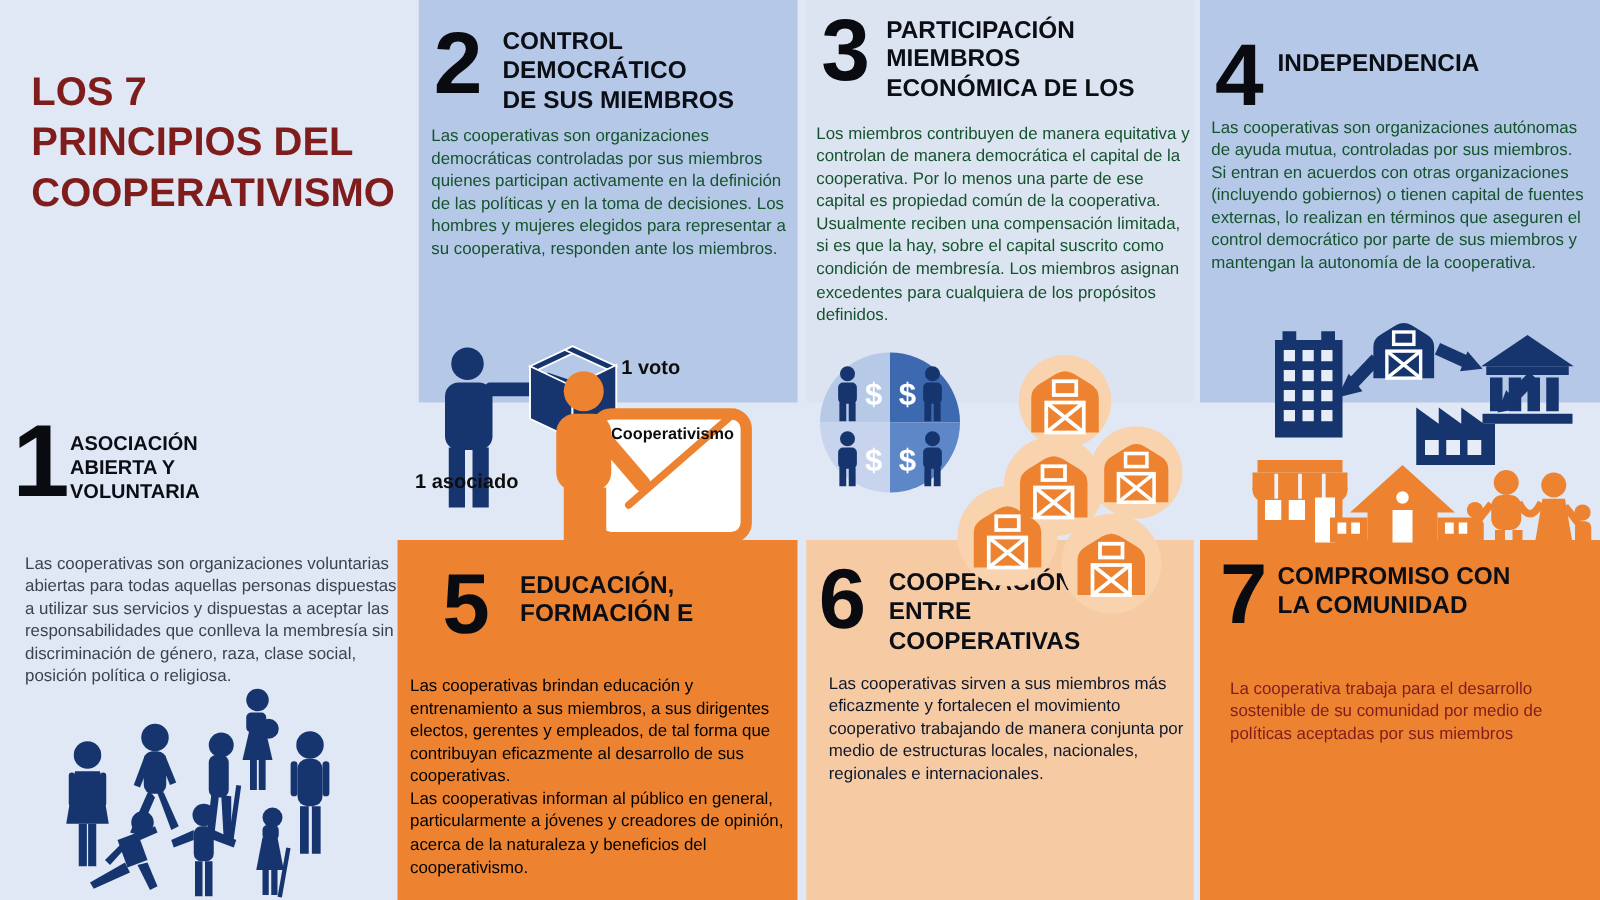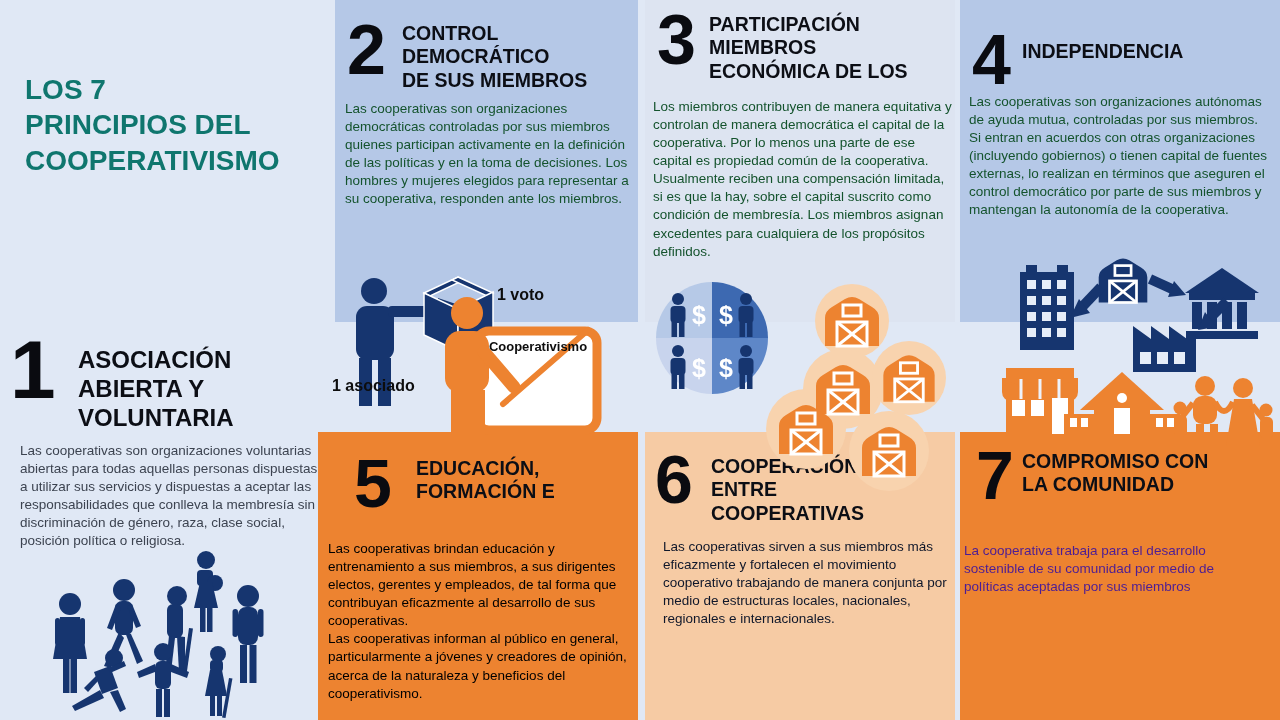--- a/index.html
+++ b/index.html
@@ -1,29 +1,29 @@
 <!DOCTYPE html>
 <html><head>
 <meta charset="utf-8">
 <style>
   html,body{margin:0;padding:0;background:#e0e8f5}
   .stage{position:relative;width:1280px;height:720px;overflow:hidden;background:#e0e8f5;
          font-family:"Liberation Sans","DejaVu Sans",sans-serif;}
-  .main-title{position:absolute;left:25px;top:72px;margin:0;z-index:2;
-              font-size:28px;font-weight:bold;line-height:1.26;color:#0f766e}
+  .main-title{position:absolute;left:25px;top:53px;margin:0;z-index:2;
+              font-size:32px;font-weight:bold;line-height:1.26;color:#7f1d1d}
   .main-title span{display:block}
   .panel{position:absolute;z-index:1}
   .num{position:absolute;font-weight:bold;color:#0a0b10;line-height:.92}
   .ptitle{margin:0;position:absolute;font-weight:bold;color:#0c0e15;font-size:19.5px;line-height:1.2}
   .ptitle span{display:block}
   .pbody{margin:0;position:absolute;font-size:13.5px;line-height:1.34;color:#14532d}
   .pbody p{margin:0}
   .p1{left:0;top:330px;width:320px;height:280px;background:transparent}
   .p1 .num{left:10px;top:2px;font-size:82px}
-  .p1 .ptitle{left:78px;top:16px;font-size:24px;width:220px}
+  .p1 .ptitle{left:56px;top:16px;font-size:16px;width:220px}
   .p1 .pbody{left:20px;top:112px;width:306px;color:#3c4350}
   .p2{left:335px;top:0;width:303px;height:322px;background:#b5c8e7}
   .p2 .num{left:12px;top:18px;font-size:70px}
   .p2 .ptitle{left:67px;top:22px;width:232px}
   .p2 .pbody{left:10px;top:100px;width:292px}
   .p3{left:645px;top:0;width:310px;height:322px;background:#dde4f1}
   .p3 .num{left:12px;top:8px;font-size:70px}
   .p3 .ptitle{left:64px;top:13px;width:242px}
   .p3 .pbody{left:8px;top:98px;width:300px}
   .p4{left:960px;top:0;width:320px;height:322px;background:#b5c8e7}
@@ -34,21 +34,21 @@
   .p5 .num{left:36px;top:20px;font-size:68px}
   .p5 .ptitle{left:98px;top:25px;width:205px}
   .p5 .pbody{left:10px;top:108px;width:304px;color:#000000}
   .p6{left:645px;top:432px;width:310px;height:288px;background:#f6cba4}
   .p6 .num{left:10px;top:16px;font-size:68px}
   .p6 .ptitle{left:66px;top:23px;width:225px}
   .p6 .pbody{left:18px;top:106px;width:284px;color:#0f172a}
   .p7{left:960px;top:432px;width:320px;height:288px;background:#ed8330}
   .p7 .num{left:16px;top:12px;font-size:68px}
   .p7 .ptitle{left:62px;top:18px;width:252px}
-  .p7 .pbody{left:4px;top:110px;width:275px;color:#4c1d95}
+  .p7 .pbody{left:24px;top:110px;width:275px;color:#7f1d1d}
   .overlay{position:absolute;left:0;top:0;z-index:5;pointer-events:none}
   .flabel{position:absolute;z-index:6;font-weight:bold;color:#0d0d0d}
   .lbl-voto{left:497px;top:286px;font-size:16px}
   .lbl-asociado{left:332px;top:377px;font-size:16px}
   .lbl-board{left:488px;top:339px;width:100px;text-align:center;font-size:13px}
 </style>
 </head>
 <body>
 
 <div class="stage">

